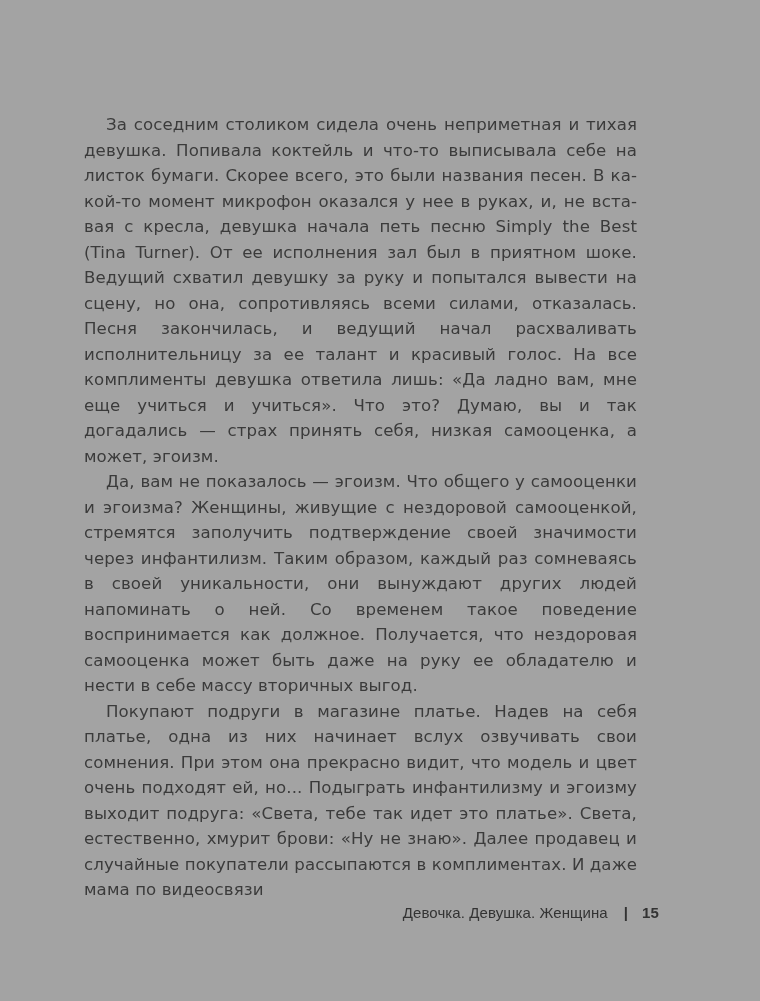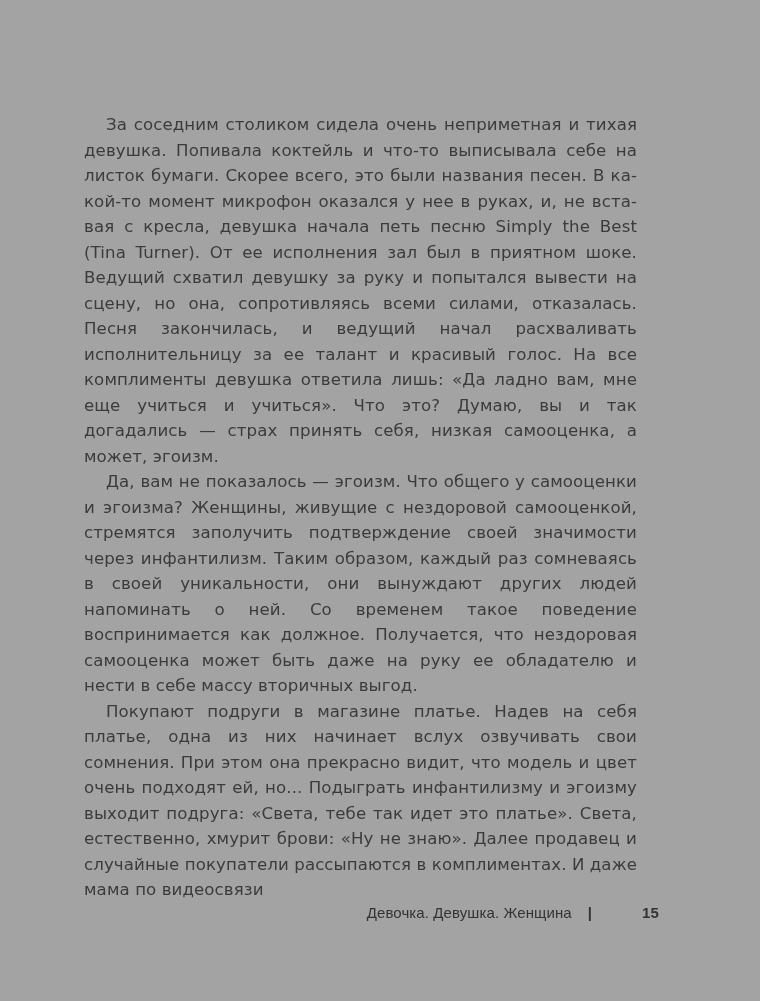--- a/index.html
+++ b/index.html
@@ -53,21 +53,20 @@
   }
   .footer .title {
     font-stretch: condensed;
   }
   .footer .sep {
     margin: 0 14px 0 16px;
     font-weight: bold;
   }
   .footer .num {
     font-weight: bold;
-    margin-left: 36px;
   }
 </style>
 </head>
 <body>
 
 <div class="page">
   <div class="body-text">
     <p>За соседним столиком сидела очень неприметная и тихая девушка. Попивала коктейль и что-то выписывала себе на листок бумаги. Скорее всего, это были названия песен. В ка­кой-то момент микрофон оказался у нее в руках, и, не вста­вая с кресла, девушка начала петь песню Simply the Best (Tina Turner). От ее исполнения зал был в приятном шоке. Ведущий схватил девушку за руку и попытался вывести на сцену, но она, сопротивляясь всеми силами, отказалась. Песня закончилась, и ведущий начал расхваливать исполнительницу за ее талант и красивый голос. На все комплименты девушка ответила лишь: «Да ладно вам, мне еще учиться и учиться». Что это? Думаю, вы и так догадались — страх принять себя, низкая самооценка, а может, эгоизм.</p>
     <p>Да, вам не показалось — эгоизм. Что общего у самооцен­ки и эгоизма? Женщины, живущие с нездоровой самооценкой, стремятся заполучить подтверждение своей значимости через инфантилизм. Таким образом, каждый раз сомневаясь в своей уникальности, они вынуждают других людей напоминать о ней. Со временем такое поведение воспринимается как должное. Получается, что нездоровая самооценка может быть даже на руку ее обладателю и нести в себе массу вторичных выгод.</p>
     <p>Покупают подруги в магазине платье. Надев на себя платье, одна из них начинает вслух озвучивать свои сомнения. При этом она прекрасно видит, что модель и цвет очень подходят ей, но... Подыграть инфантилизму и эгоизму выходит подруга: «Света, тебе так идет это платье». Света, естественно, хмурит брови: «Ну не знаю». Далее продавец и случайные покупате­ли рассыпаются в комплиментах. И даже мама по видеосвязи</p>

